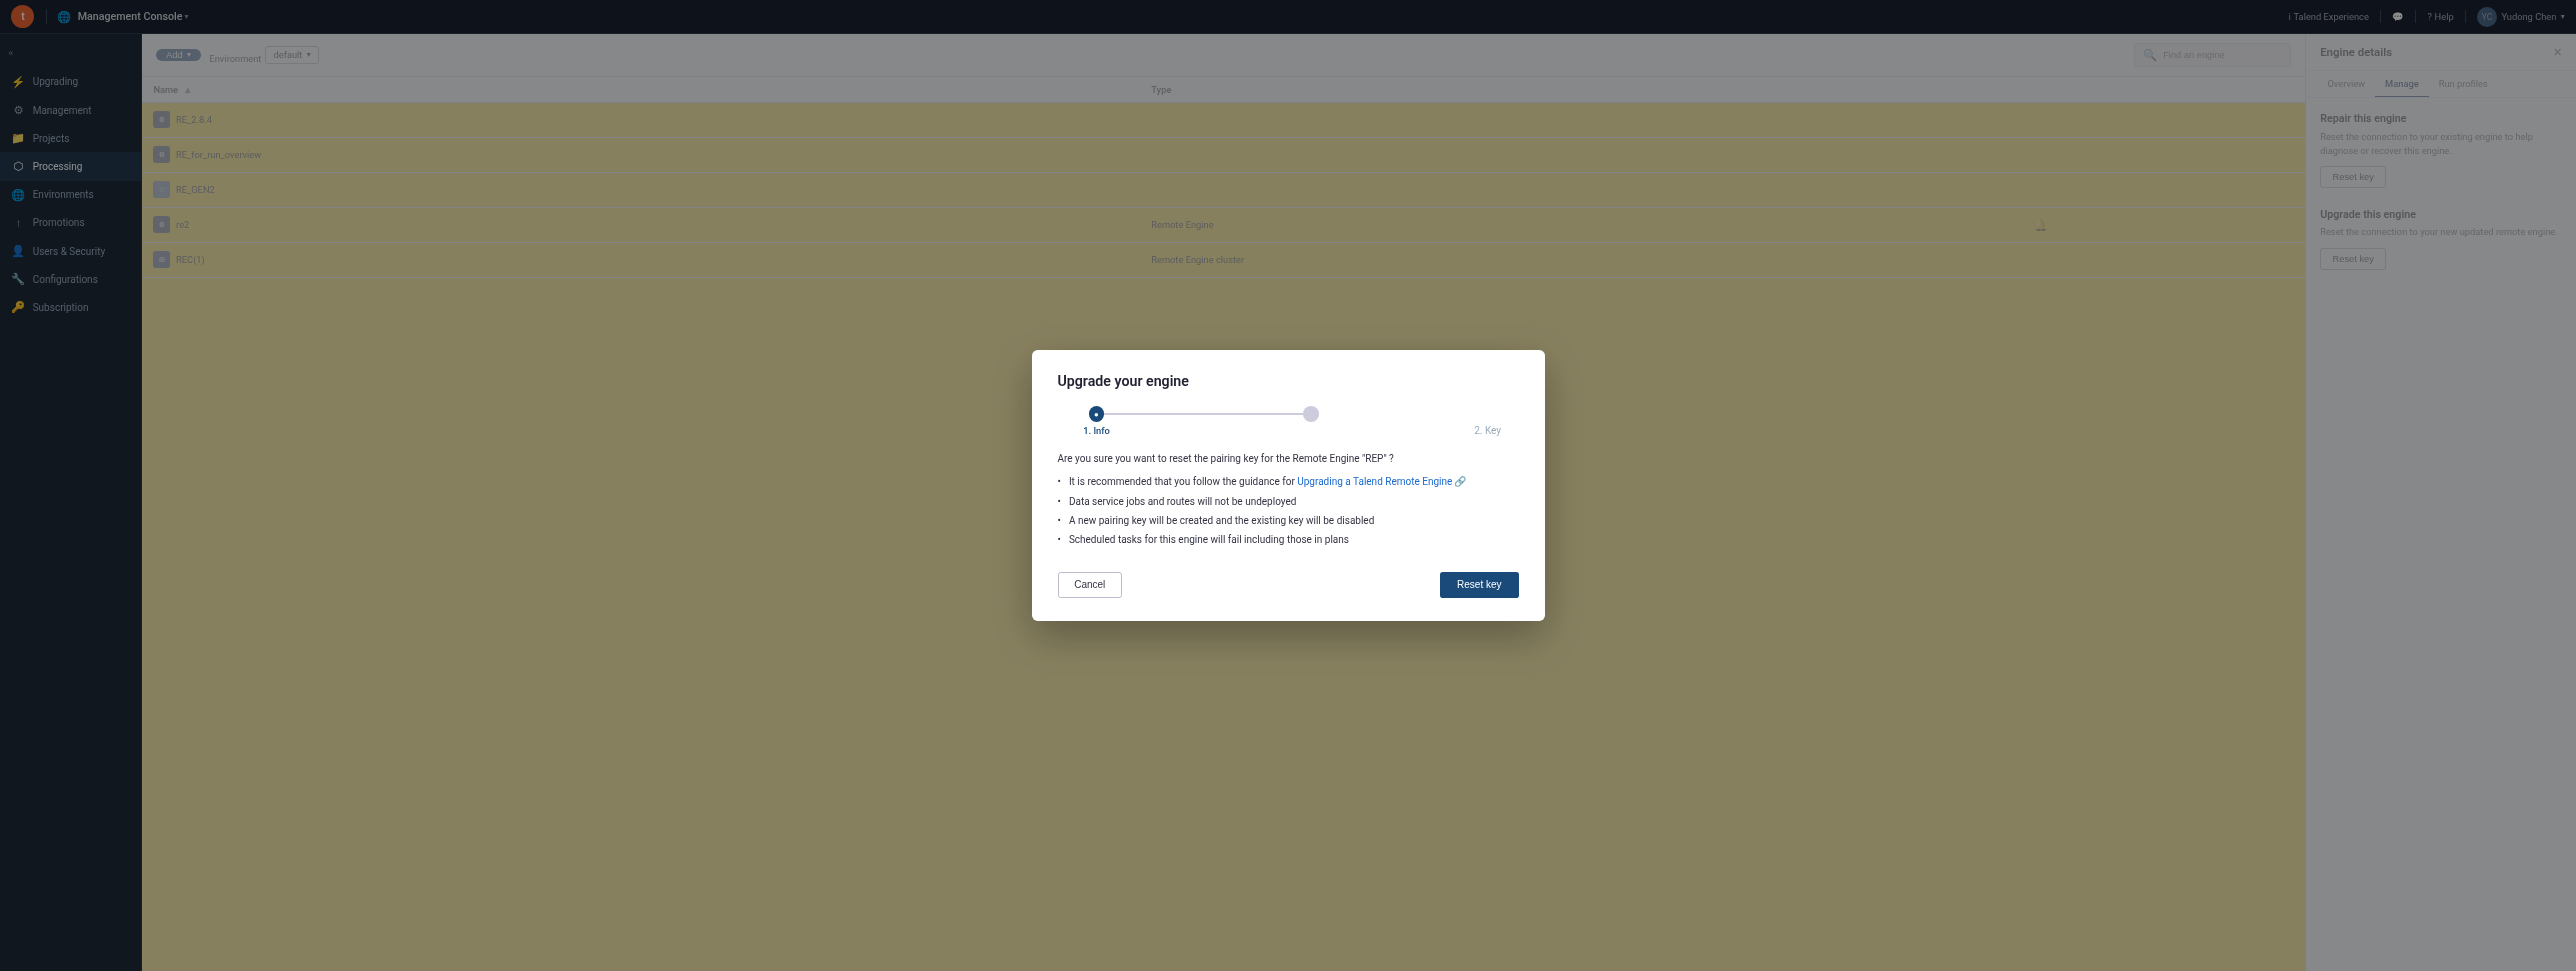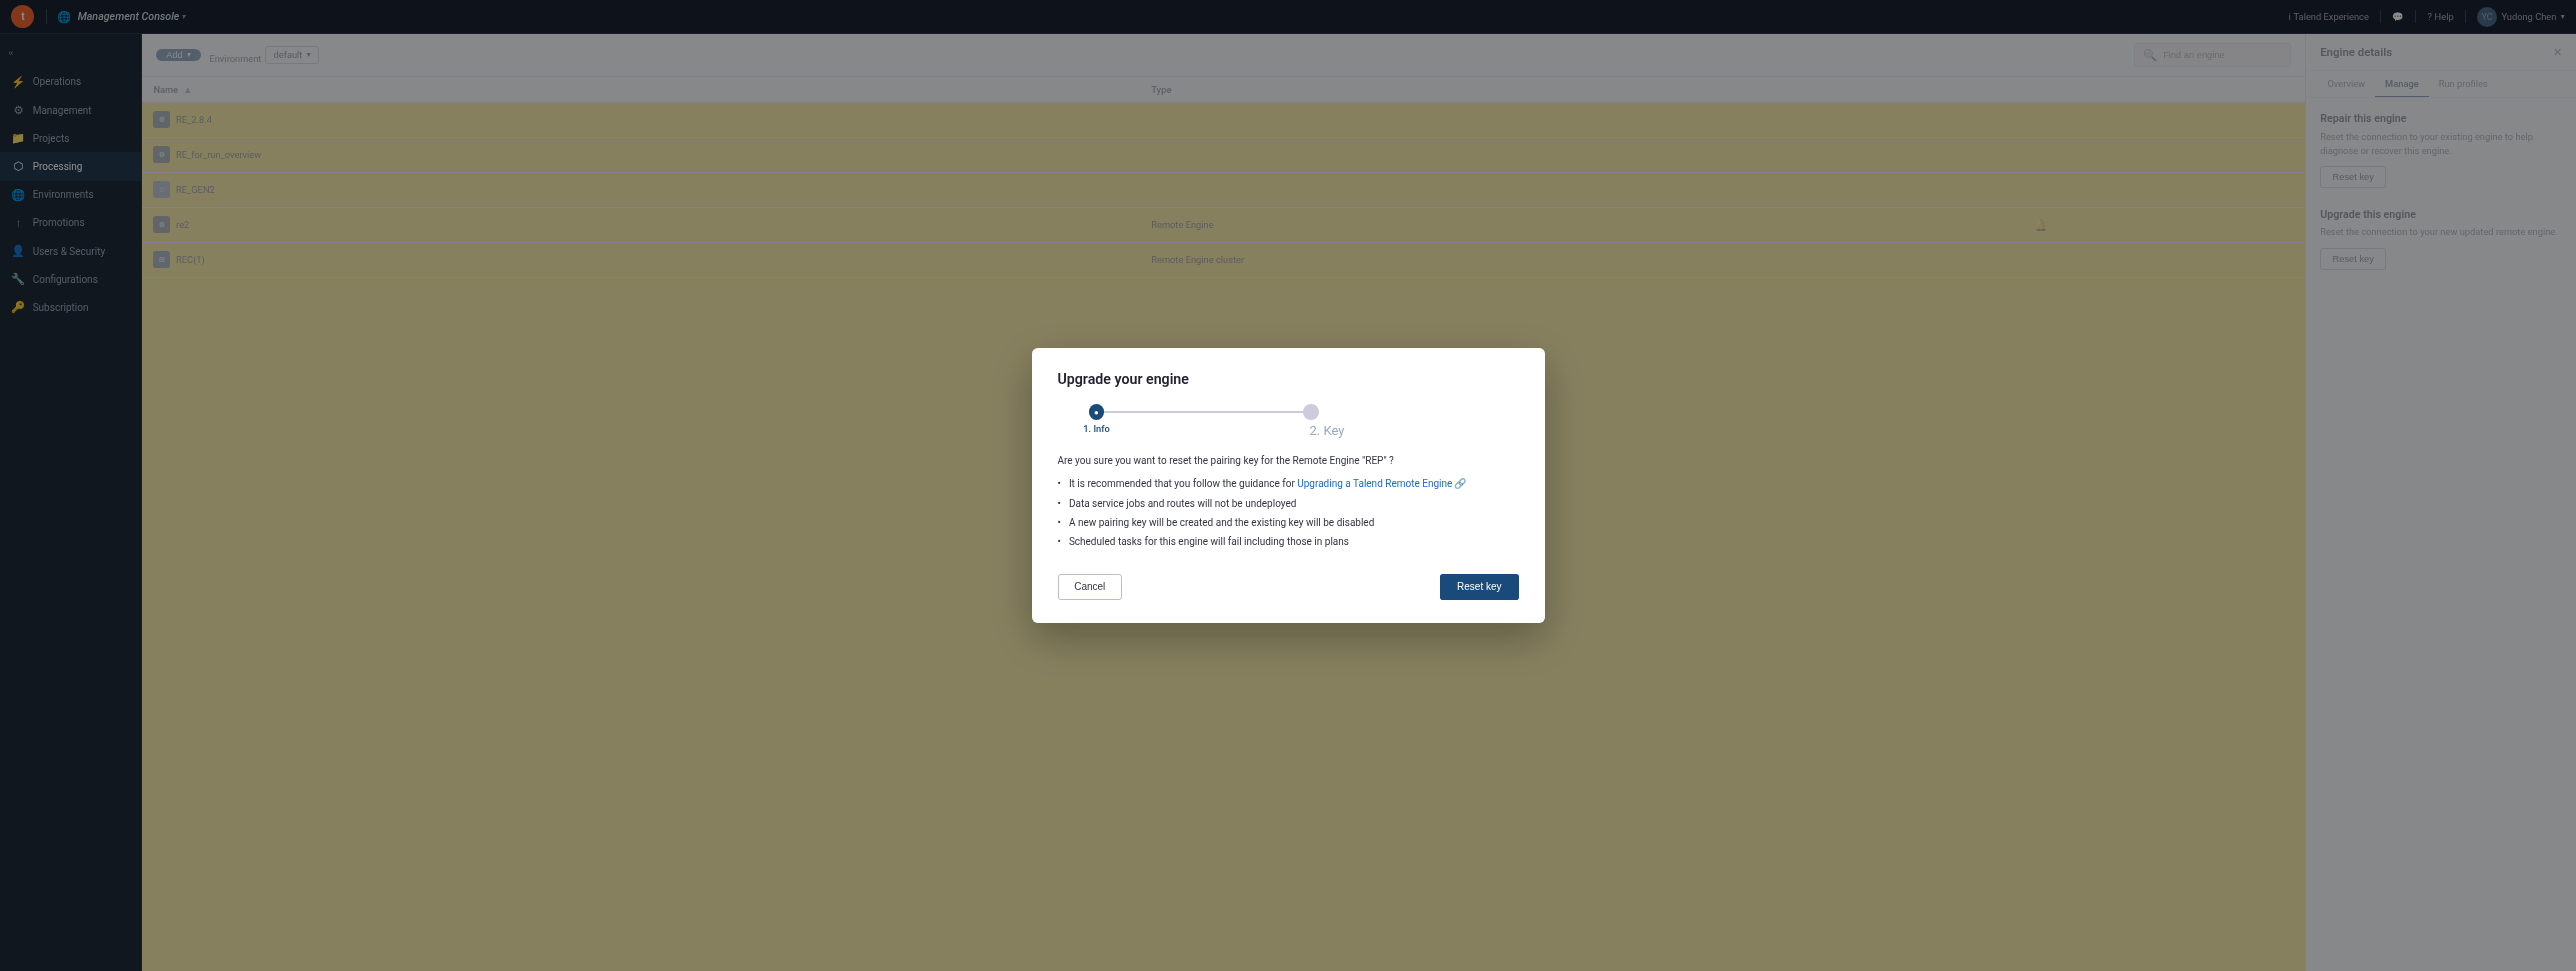--- a/index.html
+++ b/index.html
@@ -11,21 +11,21 @@
       background: #1a2332; height: 34px; padding: 0 11.4px;
       border-bottom: 0.7px solid #2d3a4a; position: fixed; top: 0; left: 0; right: 0; z-index: 100;
     }
     .top-nav-left { display: flex; align-items: center; gap: 5.7px; }
     .top-nav-logo {
       width: 23px; height: 23px; background: #e63; border-radius: 50%;
       display: flex; align-items: center; justify-content: center; font-weight: bold; font-size: 10px; color: #fff;
     }
     .top-nav-divider { width: 0.7px; height: 14.2px; background: #3a4a5a; margin: 0 5.7px; }
     .top-nav-globe { font-size: 11.4px; color: #8899aa; }
-    .top-nav-title { font-size: 10.7px; color: #cdd; font-weight: 500; display: flex; align-items: center; gap: 2px; cursor: pointer; font-style: italic; }
+    .top-nav-title { font-size: 10.7px; color: #cdd; font-weight: 500; display: flex; align-items: center; gap: 2px; cursor: pointer; }
     .top-nav-right { display: flex; align-items: center; gap: 11.4px; font-size: 9.3px; color: #aab; }
     .top-nav-right .nav-item { display: flex; align-items: center; gap: 2.8px; cursor: pointer; }
     .top-nav-right .nav-divider { width: 0.7px; height: 13px; background: #3a4a5a; }
     .top-nav-right .user { display: flex; align-items: center; gap: 4.3px; cursor: pointer; }
     .user-avatar { width: 20px; height: 20px; border-radius: 50%; background: #4a6a8a; display: flex; align-items: center; justify-content: center; font-size: 8.5px; }
 
     
     .layout { display: flex; margin-top: 34px; height: calc(100vh - 34px); }
 
     
@@ -140,21 +140,21 @@
     .step-dot {
       width: 15.7px; height: 15.7px; border-radius: 50%; background: #1a4a7a;
       display: flex; align-items: center; justify-content: center; color: #fff; font-size: 7.8px; font-weight: 700;
     }
     .step-dot.inactive { background: #ccd; }
     .step-line { flex: 1; height: 1.4px; background: #ccd; max-width: 199px; }
     .stepper-wrapper { display: flex; flex-direction: column; align-items: center; margin-bottom: 17px; width: 100%; }
     .stepper-row { display: flex; align-items: center; width: 399px; }
     .step-label-row { display: flex; width: 399px; padding: 0 0; margin-top: 2.8px; }
     .step-label-left { flex: 0 0 auto; text-align: center; font-size: 9.3px; color: #1a4a7a; font-weight: 500; width: 43px; margin-left: -13.5px; }
-    .step-label-right { flex: 1; font-size: 13px; color: #99aabb; width: 43px; margin-right: -13.5px; }
+    .step-label-right { flex: 1; text-align: right; font-size: 10px; color: #99aabb; width: 43px; margin-right: -13.5px; }
 
     
     .modal-question { font-size: 10px; color: #334; margin-bottom: 8.5px; }
     .modal-list { list-style: none; padding: 0; margin: 0; }
     .modal-list li { font-size: 10px; color: #334; padding: 2.1px 0 2.1px 11.4px; position: relative; line-height: 1.5; }
     .modal-list li::before { content: '•'; position: absolute; left: 0; color: #334; }
     .modal-list a { color: #1a6acf; text-decoration: none; }
 
     
     .modal-footer { display: flex; justify-content: space-between; margin-top: 23px; }
@@ -207,21 +207,21 @@
 </nav>
 
 <div class="layout">
 
   <aside class="sidebar">
     <div class="sidebar-collapse">
       <button class="sidebar-collapse-btn">«</button>
     </div>
     <div class="sidebar-item">
       <span class="icon">⚡</span>
-      <span>Operations</span>
+      <span>Upgrading</span>
     </div>
     <div class="sidebar-item">
       <span class="icon">⚙</span>
       <span>Management</span>
     </div>
     <div class="sidebar-item">
       <span class="icon">📁</span>
       <span>Projects</span>
     </div>
     <div class="sidebar-item active">

